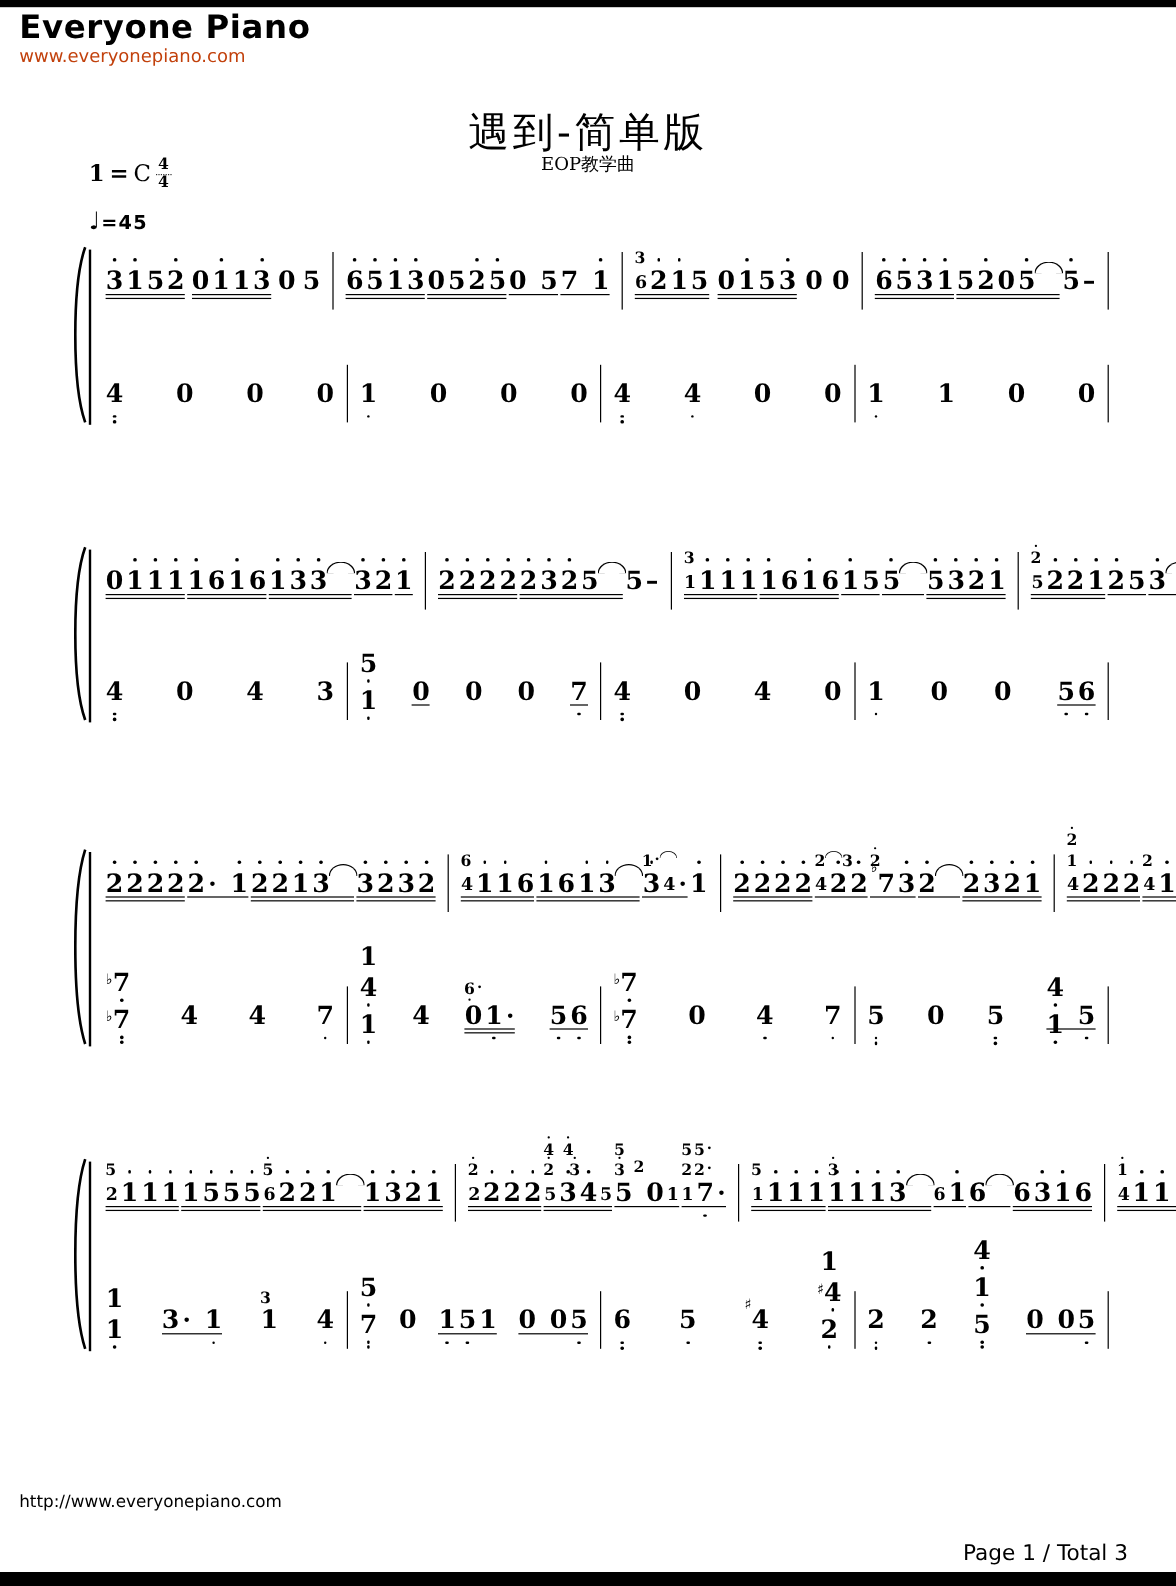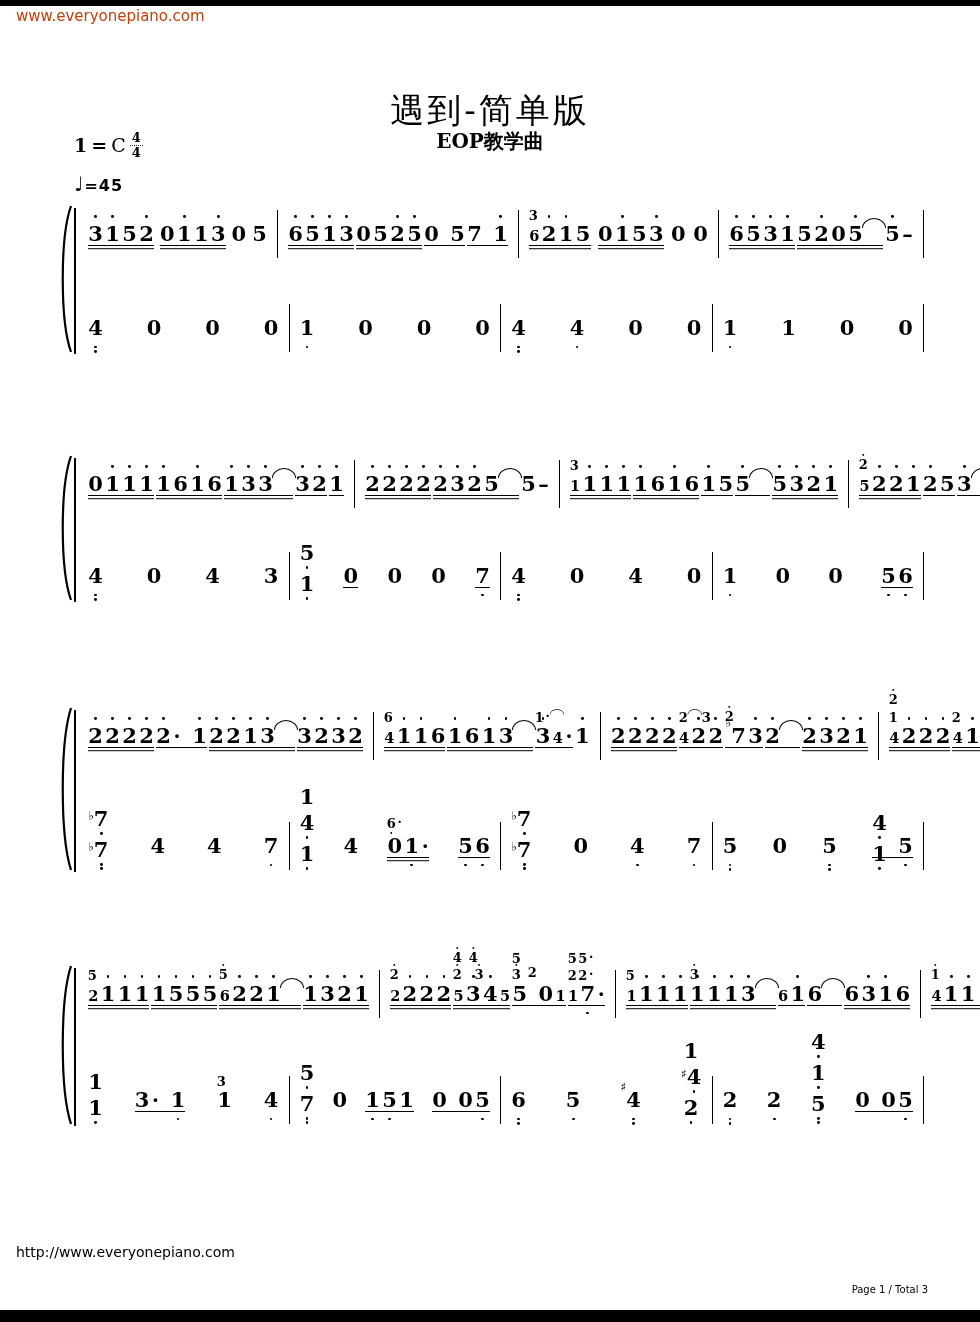--- a/index.html
+++ b/index.html
@@ -6,21 +6,21 @@
   body{width:980px;height:1322px;background:#fff;position:relative;overflow:hidden;
        font-family:"DejaVu Sans",sans-serif;color:#000;}
   .topbar{position:absolute;top:0;left:0;width:100%;height:6px;background:#000;}
   .bottombar{position:absolute;bottom:0;left:0;width:100%;height:12px;background:#000;}
   .header{position:absolute;top:8px;left:16px;}
   .brand{font-size:27px;font-weight:bold;letter-spacing:.5px;}
   .website{font-size:15px;color:#c2410c;margin-top:-1px;}
   .title{position:absolute;top:88px;left:0;width:100%;text-align:center;
          font-family:"DejaVu Serif",serif;font-size:34px;letter-spacing:3px;}
   .subtitle{position:absolute;top:128px;left:0;width:100%;text-align:center;
-            font-family:"DejaVu Serif",serif;font-size:20px;font-weight:bold;}
+            font-family:"DejaVu Serif",serif;font-size:15px;}
   .keysig{position:absolute;top:131px;left:74px;font-family:"DejaVu Serif",serif;
           font-weight:bold;font-size:19px;display:flex;align-items:center;gap:4px;}
   .frac{display:inline-flex;flex-direction:column;align-items:center;font-size:13px;line-height:1.05;}
   .frac .fu{border-bottom:1px dotted #333;padding:0 2px;}
   .tempo{position:absolute;top:172px;left:74px;font-weight:bold;font-size:16px;letter-spacing:1px;}
   .tempo .nq{font-size:20px;}
   #score{position:absolute;left:58px;top:210px;width:866px;}
   .system{position:relative;padding-left:20px;}
   .system:nth-child(2){margin-top:108px;}
   .system:nth-child(3){margin-top:112px;}
@@ -56,28 +56,29 @@
              transform-origin:left bottom;white-space:nowrap;}
   .sup{bottom:calc(100% - 12px);}
   .sup2{bottom:calc(100% + 5px);}
   .sup .n,.sup2 .n{height:auto;}
   .sup .da,.sup2 .da{height:auto;padding-bottom:1px;}
   .sup .da:empty,.sup2 .da:empty{display:none;}
   .sup .db,.sup2 .db{margin-top:2px;}
   .sup .arc,.sup2 .arc{margin-top:1px;}
   .sup .aug,.sup2 .aug{height:22px;}
   .footer-left{position:absolute;left:16px;top:1244px;font-size:14px;}
-  .footer-right{position:absolute;right:52px;top:1284px;font-size:10px;}
+  .footer-right{position:absolute;right:40px;top:1284px;font-size:18px;}
 </style>
 </head>
 <body>
 
 <div class="topbar"></div>
 
 <div class="header">
+  <div class="brand">Everyone Piano</div>
   <div class="website">www.everyonepiano.com</div>
 </div>
 
 <div class="title">遇到-简单版</div>
 <div class="subtitle">EOP教学曲</div>
 
 <div class="keysig">
   <span>1</span>
     <span>=</span>
     <span style="font-weight:normal">C</span>

